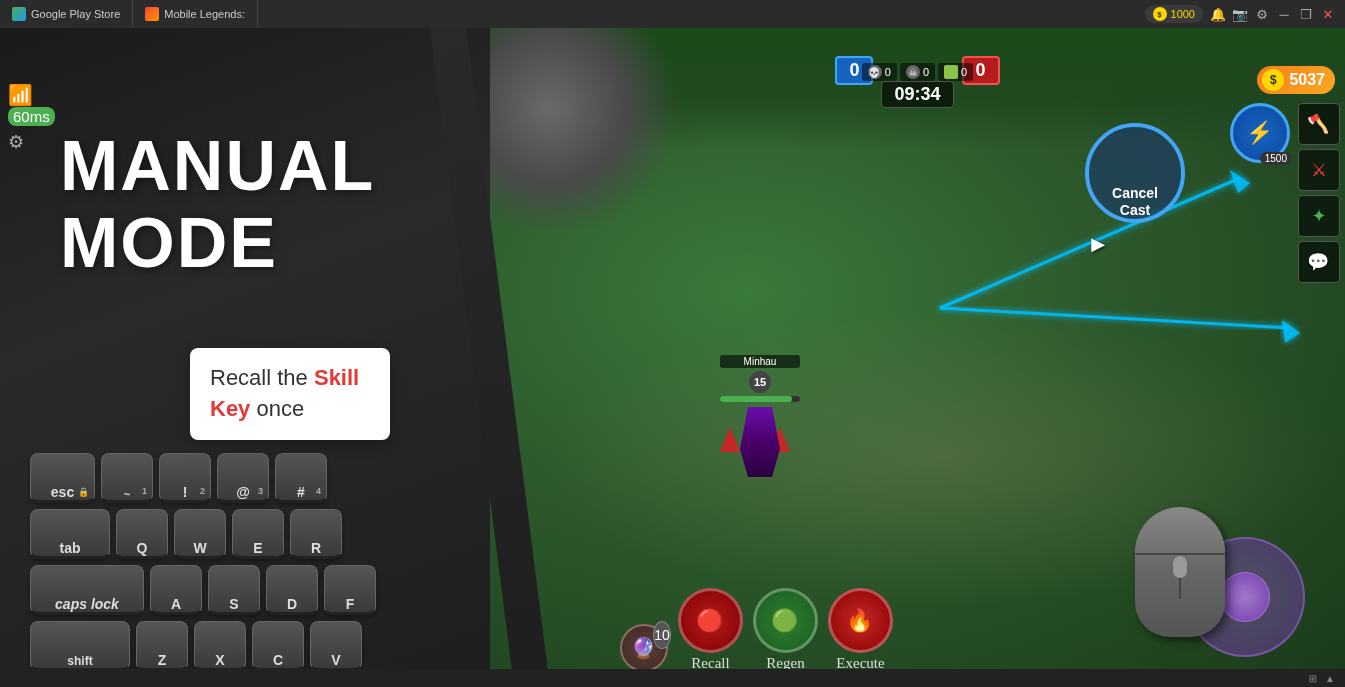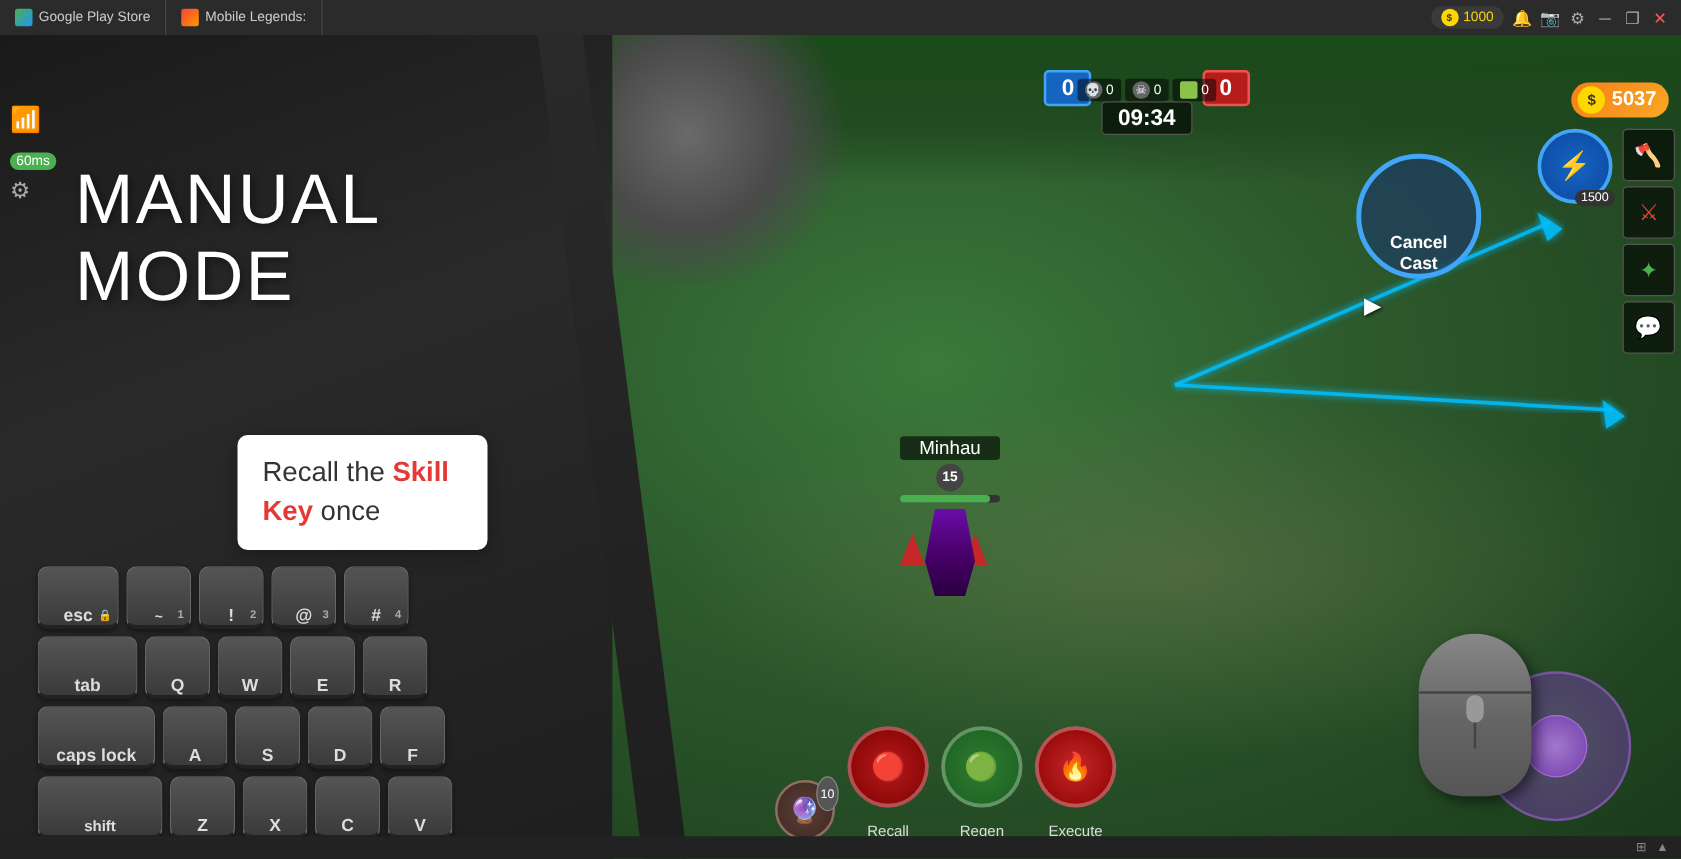--- a/index.html
+++ b/index.html
@@ -108,22 +108,22 @@
     }
 
     
     #manual-mode-text {
       position: absolute;
       top: 100px;
       left: 60px;
       z-index: 10;
     }
     #manual-mode-text h1 {
-      font-size: 56px;
-      font-weight: 400;
+      font-size: 70px;
+      font-weight: 700;
       color: white;
       text-transform: uppercase;
       line-height: 1.1;
       letter-spacing: 2px;
       text-shadow: 2px 2px 8px rgba(0,0,0,0.5);
     }
 
     
     #keyboard-area {
       position: absolute;
@@ -177,21 +177,21 @@
       justify-content: flex-end;
       flex-direction: column;
       cursor: pointer;
       box-shadow: 0 2px 4px rgba(0,0,0,0.4);
       user-select: none;
       position: relative;
     }
     .key-unit { width: 52px; height: 50px; }
     .key-esc { width: 65px; height: 50px; }
     .key-tab { width: 80px; height: 50px; }
-    .key-caps { width: 94px; height: 50px; }
+    .key-caps { width: 114px; height: 50px; font-style: italic; }
     .key-shift { width: 100px; height: 50px; font-size: 12px; }
     .key-tilde { width: 52px; height: 50px; font-size: 11px; }
 
     .key-sub {
       font-size: 9px;
       color: #aaa;
       position: absolute;
       bottom: 4px;
       right: 5px;
     }
@@ -381,21 +381,21 @@
     #character {
       position: absolute;
       bottom: 200px;
       left: 230px;
       z-index: 25;
       text-align: center;
     }
     .char-name {
       background: rgba(0,0,0,0.6);
       color: white;
-      font-size: 15px;
+      font-size: 10px;
       padding: 1px 6px;
       border-radius: 3px;
       margin-bottom: 3px;
     }
     .char-level-badge {
       width: 22px; height: 22px;
       background: #444;
       border-radius: 50%;
       color: white;
       font-size: 11px;
@@ -533,44 +533,45 @@
       width: 65px; height: 65px;
       border-radius: 50%;
       border: 3px solid rgba(255,255,255,0.3);
       display: flex; align-items: center; justify-content: center;
       position: relative;
     }
     .skill-recall { background: radial-gradient(circle, #b71c1c 0%, #7f0000 100%); }
     .skill-regen { background: radial-gradient(circle, #2e7d32 0%, #1b5e20 100%); }
     .skill-execute { background: radial-gradient(circle, #c62828 0%, #8b0000 100%); }
     .skill-label {
-      font-size: 12px;
+      font-size: 15px;
       color: #ddd;
-      margin-top: 12px;
+      margin-top: 2px;
+      font-family: Liberation Serif, serif;
     }
 
     
     .skill-item-slot {
       text-align: center;
     }
     .item-circle {
       width: 48px; height: 48px;
       border-radius: 50%;
       background: radial-gradient(circle, #5d4037 0%, #3e2723 100%);
       border: 2px solid #8d6e63;
       display: flex; align-items: center; justify-content: center;
       position: relative;
     }
     .item-countdown {
       position: absolute;
       top: -5px;
       right: -5px;
       background: #555;
       color: white;
-      font-size: 10px;
+      font-size: 14px;
       border-radius: 50%;
       width: 18px; height: 28px;
       display: flex; align-items: center; justify-content: center;
       border: 1px solid #888;
     }
 
     
     #cursor {
       position: absolute;
       top: 205px;
@@ -615,24 +616,24 @@
       left: 8px;
       z-index: 15;
     }
     .wifi-icon {
       color: #4CAF50;
       font-size: 20px;
     }
     .ping-badge {
       background: #4CAF50;
       color: white;
-      font-size: 11px;
+      font-size: 15px;
       border-radius: 8px;
       padding: 1px 5px;
-      margin-top: 14px;
+      margin-top: 0;
     }
     .settings-gear {
       margin-top: 5px;
       color: #aaa;
       font-size: 18px;
     }
 
     
     #skill-svg {
       position: absolute;

